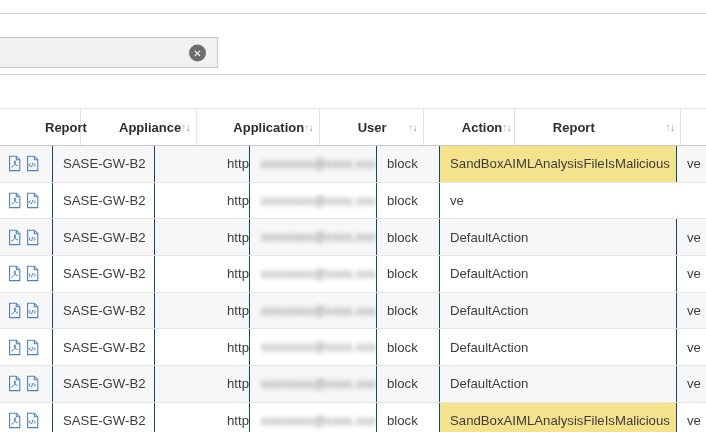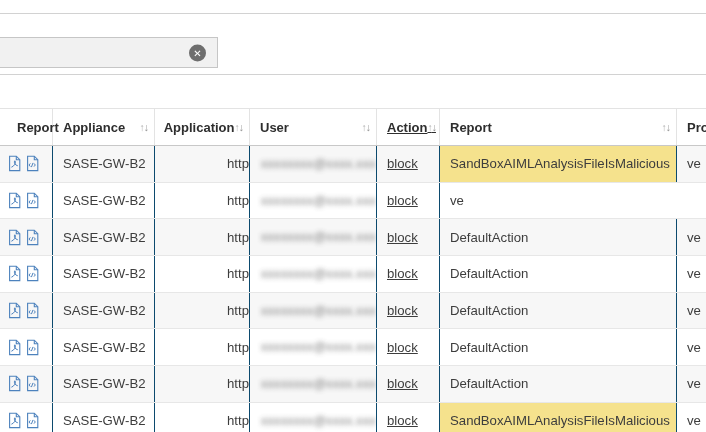--- a/index.html
+++ b/index.html
@@ -20,32 +20,32 @@
                width:17px; height:17px; border-radius:50%; background:#6e6e6e; color:#fff;
                border:none; font-size:10px; line-height:17px; text-align:center;
                cursor:pointer; display:flex; align-items:center; justify-content:center;
                font-family:"Liberation Sans", sans-serif; }
 
   
   .table { position:absolute; top:108px; left:0; width:760px; }
   .thead { display:flex; height:38px; background:#fff; border-top:1px solid #e3e3e3;
            border-bottom:1px solid #c8c8c8; }
   .th { display:flex; align-items:center; padding-left:10px; font-weight:bold;
-        font-size:13px; color:#2e2e2e; border-right:1px solid #e3e3e3; }
+        font-size:13px; color:#2e2e2e; border-right:1px solid #e3e3e3;margin-left:28px; }
   .th .sort { margin-left:auto; padding-right:6px; color:#a6a6a6; font-size:10.5px;
               letter-spacing:-1px; font-weight:normal; }
   .sort .a-up { color:#b3b3b3; } .sort .a-dn { color:#979797; }
 
   .tr { display:flex; height:36.7px; border-bottom:1px solid #e7e7e7; background:#fff; }
   .tr:nth-child(odd) { background:#f7f7f7; }
   .td { display:flex; align-items:center; padding-left:10px; font-size:13.2px;
         color:#3d3d3d; border-right:1px solid #0c4a6e; overflow:hidden; white-space:nowrap; }
 
-  .col-report { width:53px; } .col-appliance { width:102px;gap:12px; } .col-application { width:95px;justify-content:flex-end; }
-  .col-user { width:127px;justify-content:flex-end; } .col-action { width:63px;text-decoration:underline; } .col-verdict { width:237px; }
+  .col-report { width:53px; } .col-appliance { width:102px; } .col-application { width:95px;justify-content:flex-end; }
+  .col-user { width:127px;justify-content:flex-end; } .col-action { width:63px; } .col-verdict { width:237px; }
   .col-profile { width:83px; border-right:none; }
 
   .col-report.td { padding-left:7px; gap:3px; }
   .th.col-report { padding-left:17px; }
 
   .hl { background:var(--highlight, #f5e28d); }
 
   .blur { filter:blur(2.4px); color:#6f6f6f; font-size:12.5px; opacity:.9;
           letter-spacing:.3px; }
 

